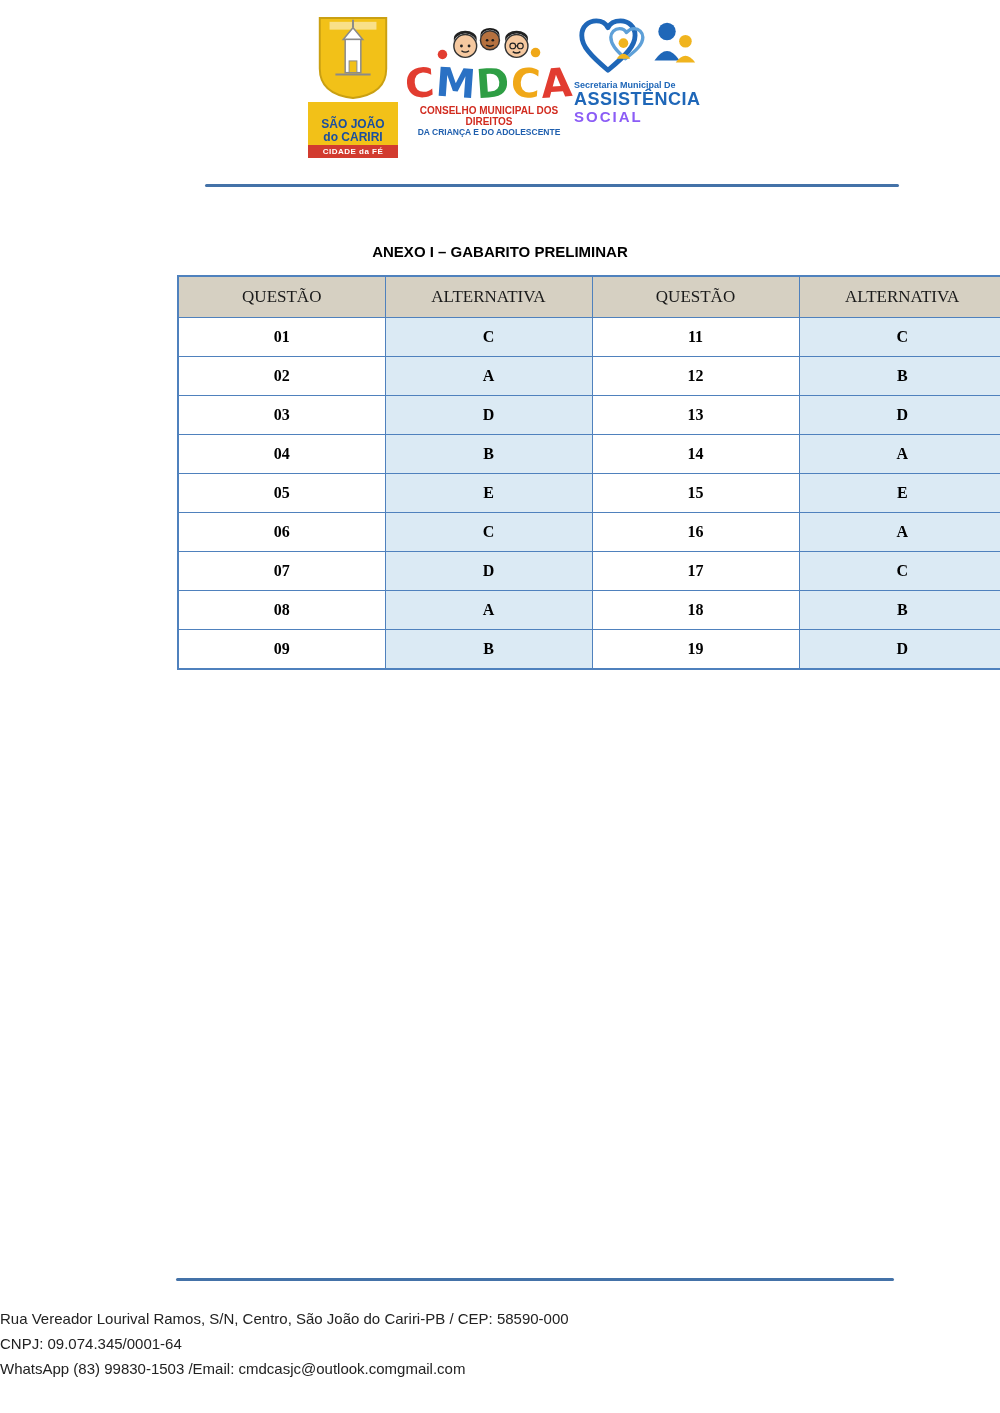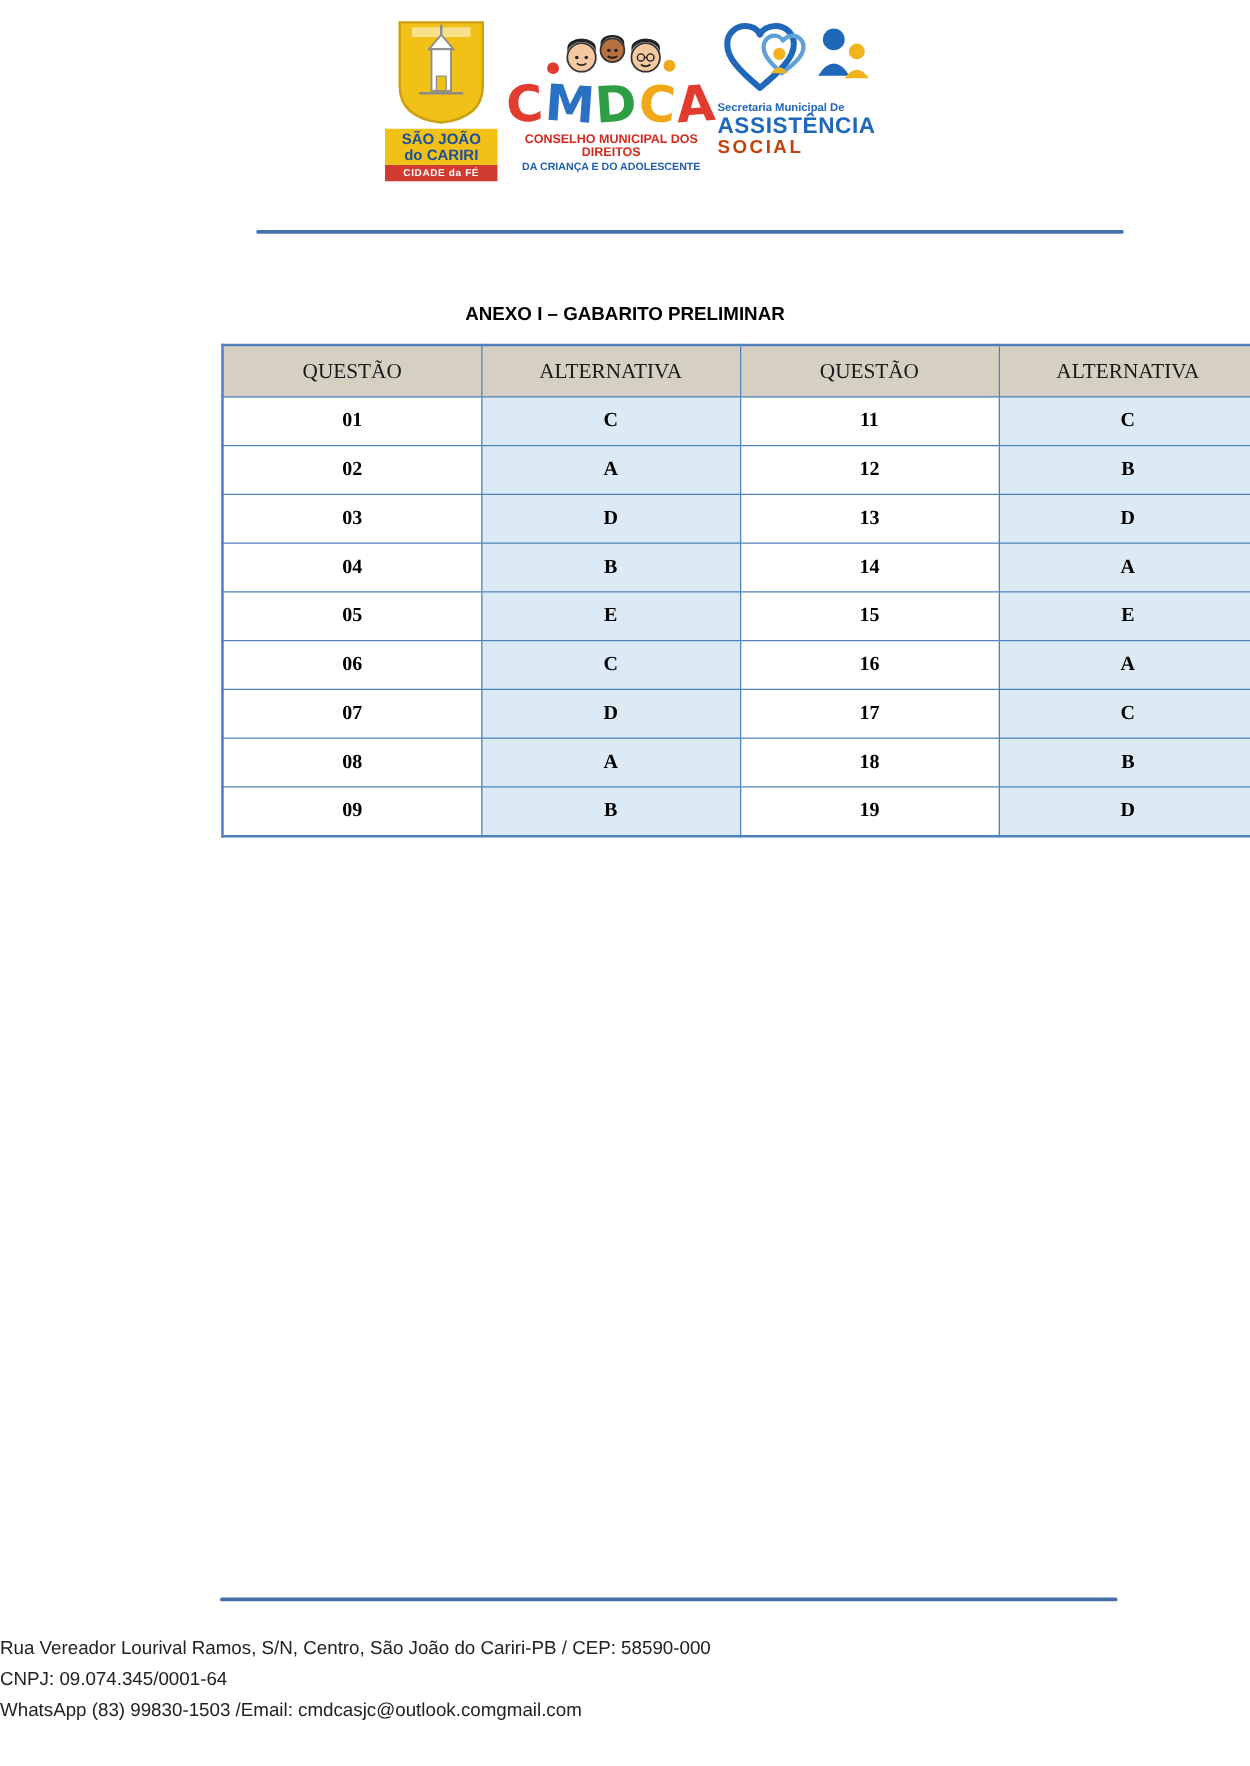--- a/index.html
+++ b/index.html
@@ -8,42 +8,42 @@
     font-family:"Liberation Sans", sans-serif; overflow:hidden;
     margin:0 auto;
   }
 
   
   .header-logos { position:absolute; top:10px; left:0; width:100%; height:155px; }
 
   .logo-sjc { position:absolute; left:308px; top:4px; width:90px; text-align:center; }
   .sjc-name {
     background:#f2c118; color:#1a4fa0; font-weight:bold; font-size:12px;
-    line-height:1.1; padding:2px 0 1px 0; margin-top:-2px;
+    line-height:1.1; padding:16px 0 1px 0; margin-top:-2px;
   }
   .sjc-banner {
     background:#d23b2f; color:#ffffff; font-weight:bold; font-size:8px;
     letter-spacing:0.5px; padding:2px 13px;
   }
 
   .logo-cmdca { position:absolute; left:398px; top:16px; width:182px; text-align:center; }
   .cmdca-letters {
     font-family:"DejaVu Sans", sans-serif; font-weight:900; font-size:40px;
     line-height:0.95; letter-spacing:1px; margin-top:-4px;
   }
   .cmdca-letters span { display:inline-block; }
   .cmdca-letters span:nth-child(odd)  { transform:rotate(-4deg); }
   .cmdca-letters span:nth-child(even) { transform:rotate(4deg); }
   .cmdca-sub1 { color:#d12b1f; font-weight:bold; font-size:10px; margin-top:3px; }
   .cmdca-sub2 { color:#1f5fae; font-weight:bold; font-size:8.5px; }
 
   .logo-sms { position:absolute; left:574px; top:6px; width:134px; text-align:left; }
   .sms-t1 { color:#1f67b8; font-weight:bold; font-size:9px; margin-top:-2px; }
   .sms-t2 { color:#1f67b8; font-weight:800; font-size:18px; letter-spacing:0.5px; line-height:1.05; }
-  .sms-t3 { color:#c2410c; font-weight:800; font-size:15px; letter-spacing:2px; line-height:1.1; }
+  .sms-t3 { color:#8b5cf6; font-weight:800; font-size:15px; letter-spacing:2px; line-height:1.1; }
 
   
   .rule-top    { position:absolute; top:184px; left:205px; width:694px; height:3px; background:#4472a8; border-radius:2px; }
   .rule-bottom { position:absolute; top:1278px; left:176px; width:718px; height:3px; background:#4472a8; border-radius:2px; }
 
   
   .doc-title {
     position:absolute; top:243px; left:0; width:100%;
     text-align:center; font-weight:bold; font-size:15px; color:#000000;
   }

